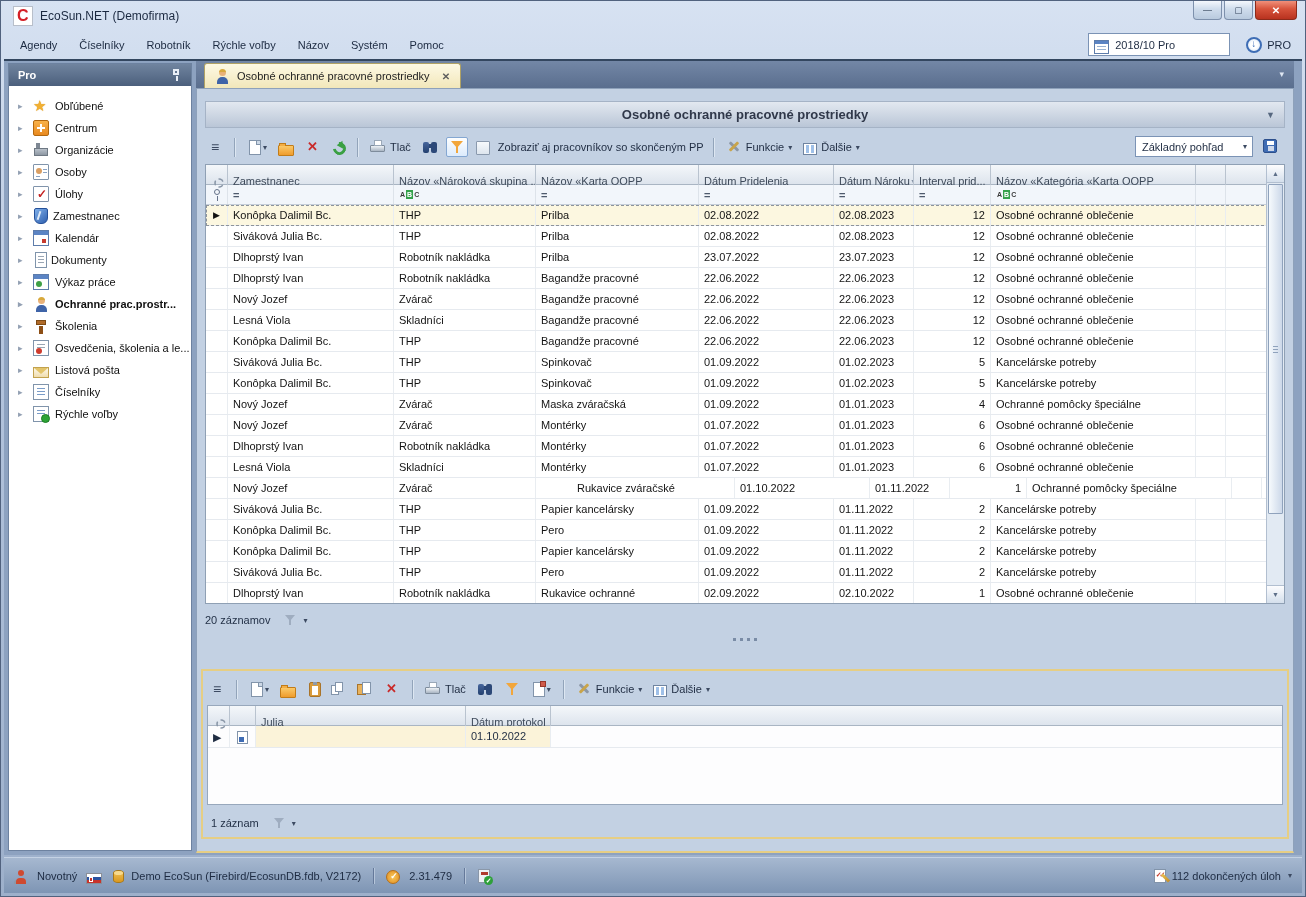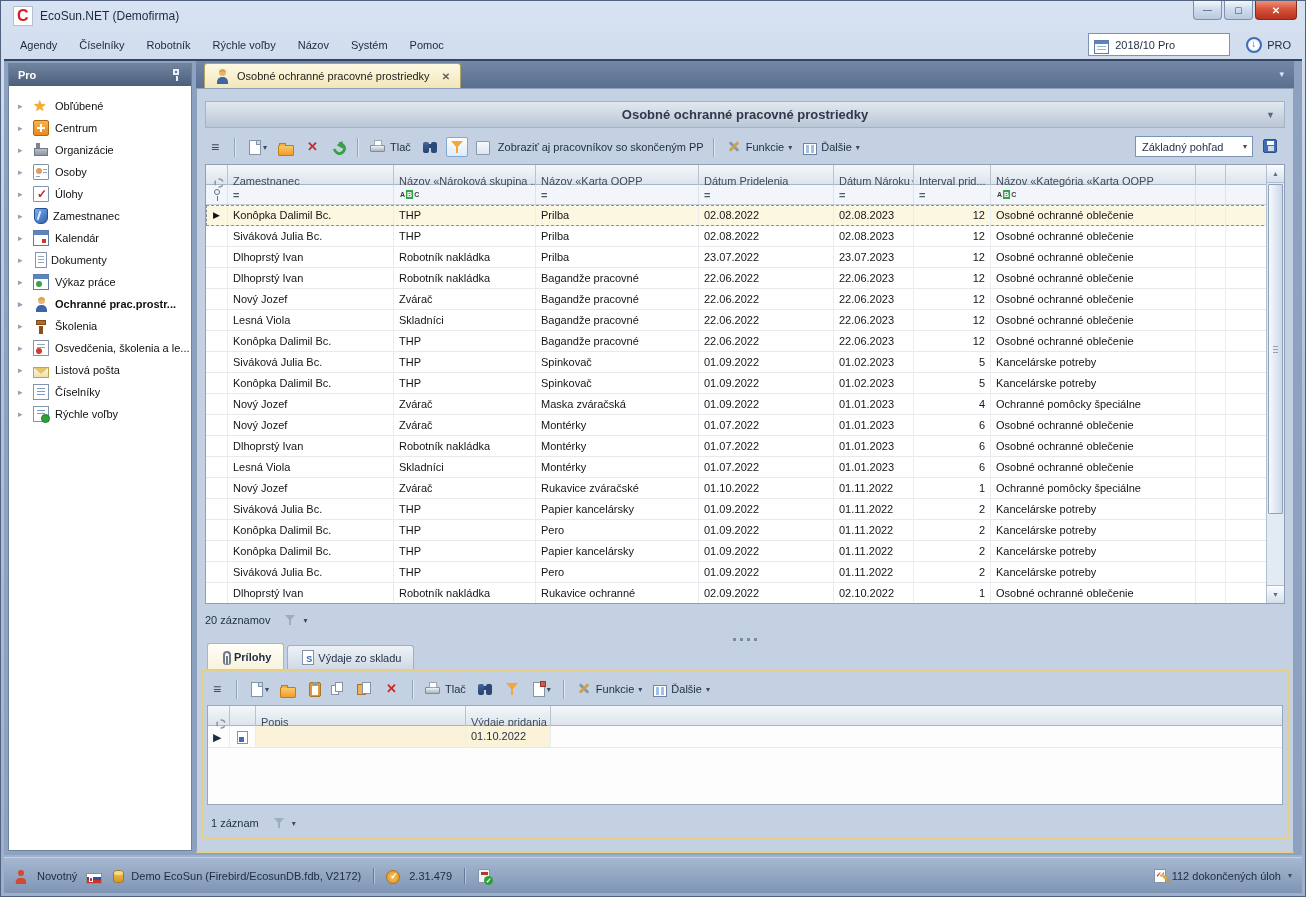--- a/index.html
+++ b/index.html
@@ -610,21 +610,21 @@
                 <div class="gc" style="width: 135px;">01.07.2022</div>
                 <div class="gc" style="width: 80px;">01.01.2023</div>
                 <div class="gc num" style="width: 77px;">6</div>
                 <div class="gc" style="width: 205px;">Osobné ochranné oblečenie</div>
                 <div class="gc" style="width: 30px;"></div>
               </div>
               <div class="grow">
                 <div class="gc ind" style="width: 22px;"></div>
                 <div class="gc" style="width: 166px;">Nový Jozef</div>
                 <div class="gc" style="width: 142px;">Zvárač</div>
-                <div class="gc" style="width: 163px;">Rukavice zváračské</div>
+                <div class="gc" style="width: 163px; margin-left: 36px;">Rukavice zváračské</div>
                 <div class="gc" style="width: 135px;">01.10.2022</div>
                 <div class="gc" style="width: 80px;">01.11.2022</div>
                 <div class="gc num" style="width: 77px;">1</div>
                 <div class="gc" style="width: 205px;">Ochranné pomôcky špeciálne</div>
                 <div class="gc" style="width: 30px;"></div>
               </div>
               <div class="grow">
                 <div class="gc ind" style="width: 22px;"></div>
                 <div class="gc" style="width: 166px;">Siváková Julia Bc.</div>
                 <div class="gc" style="width: 142px;">THP</div>
@@ -695,30 +695,20 @@
             </span>
         </div>
 
         <div class="splitter">
             <i></i>
             <i></i>
             <i></i>
             <i></i>
           </div>
 
-        <div class="btabs">
-          <div class="btab on">
-            <span class="ic ic-clip"></span>
-            <span>Prílohy</span>
-          </div>
-          <div class="btab off">
-            <span class="ic ic-docS"></span>
-            <span>Výdaje zo skladu</span>
-          </div>
-        </div>
 
         <div class="bpanel">
           <div class="toolbar2">
             <span class="ic ic-menu"></span>
             <span class="tb-sep"></span>
             <span class="tb-btn">
                 <span class="ic ic-page"></span>
                 <span class="caret">▾</span>
               </span>
             <span class="tb-btn">
@@ -764,24 +754,24 @@
               </span>
           </div>
 
           <div class="agrid">
             <div class="ghead" id="ahead">
                 <div class="hc" style="width: 22px;">
                   <span class="ic ic-gear" style="transform: scale(0.8);"></span>
                 </div>
                 <div class="hc" style="width: 26px;"></div>
                 <div class="hc" style="width: 210px;">
-                  <span>Popis</span>
+                  <span>Julia</span>
                 </div>
                 <div class="hc" style="width: 85px;">
-                  <span>Výdaje pridania</span>
+                  <span>Dátum protokol</span>
                 </div>
                 <div class="hc" style="flex: 1 1 0%; border-right: none;"></div>
               </div>
             <div id="abody">
                 <div class="arow">
                   <div class="gc ind" style="width: 22px; line-height: 22px;">▶</div>
                   <div class="gc" style="width: 26px; padding-top: 3px;"><span class="ic ic-file"></span></div>
                   <div class="gc cream" style="width: 210px;"></div>
                   <div class="gc cream" style="width: 85px; line-height: 21px;">01.10.2022</div>
                 </div>

